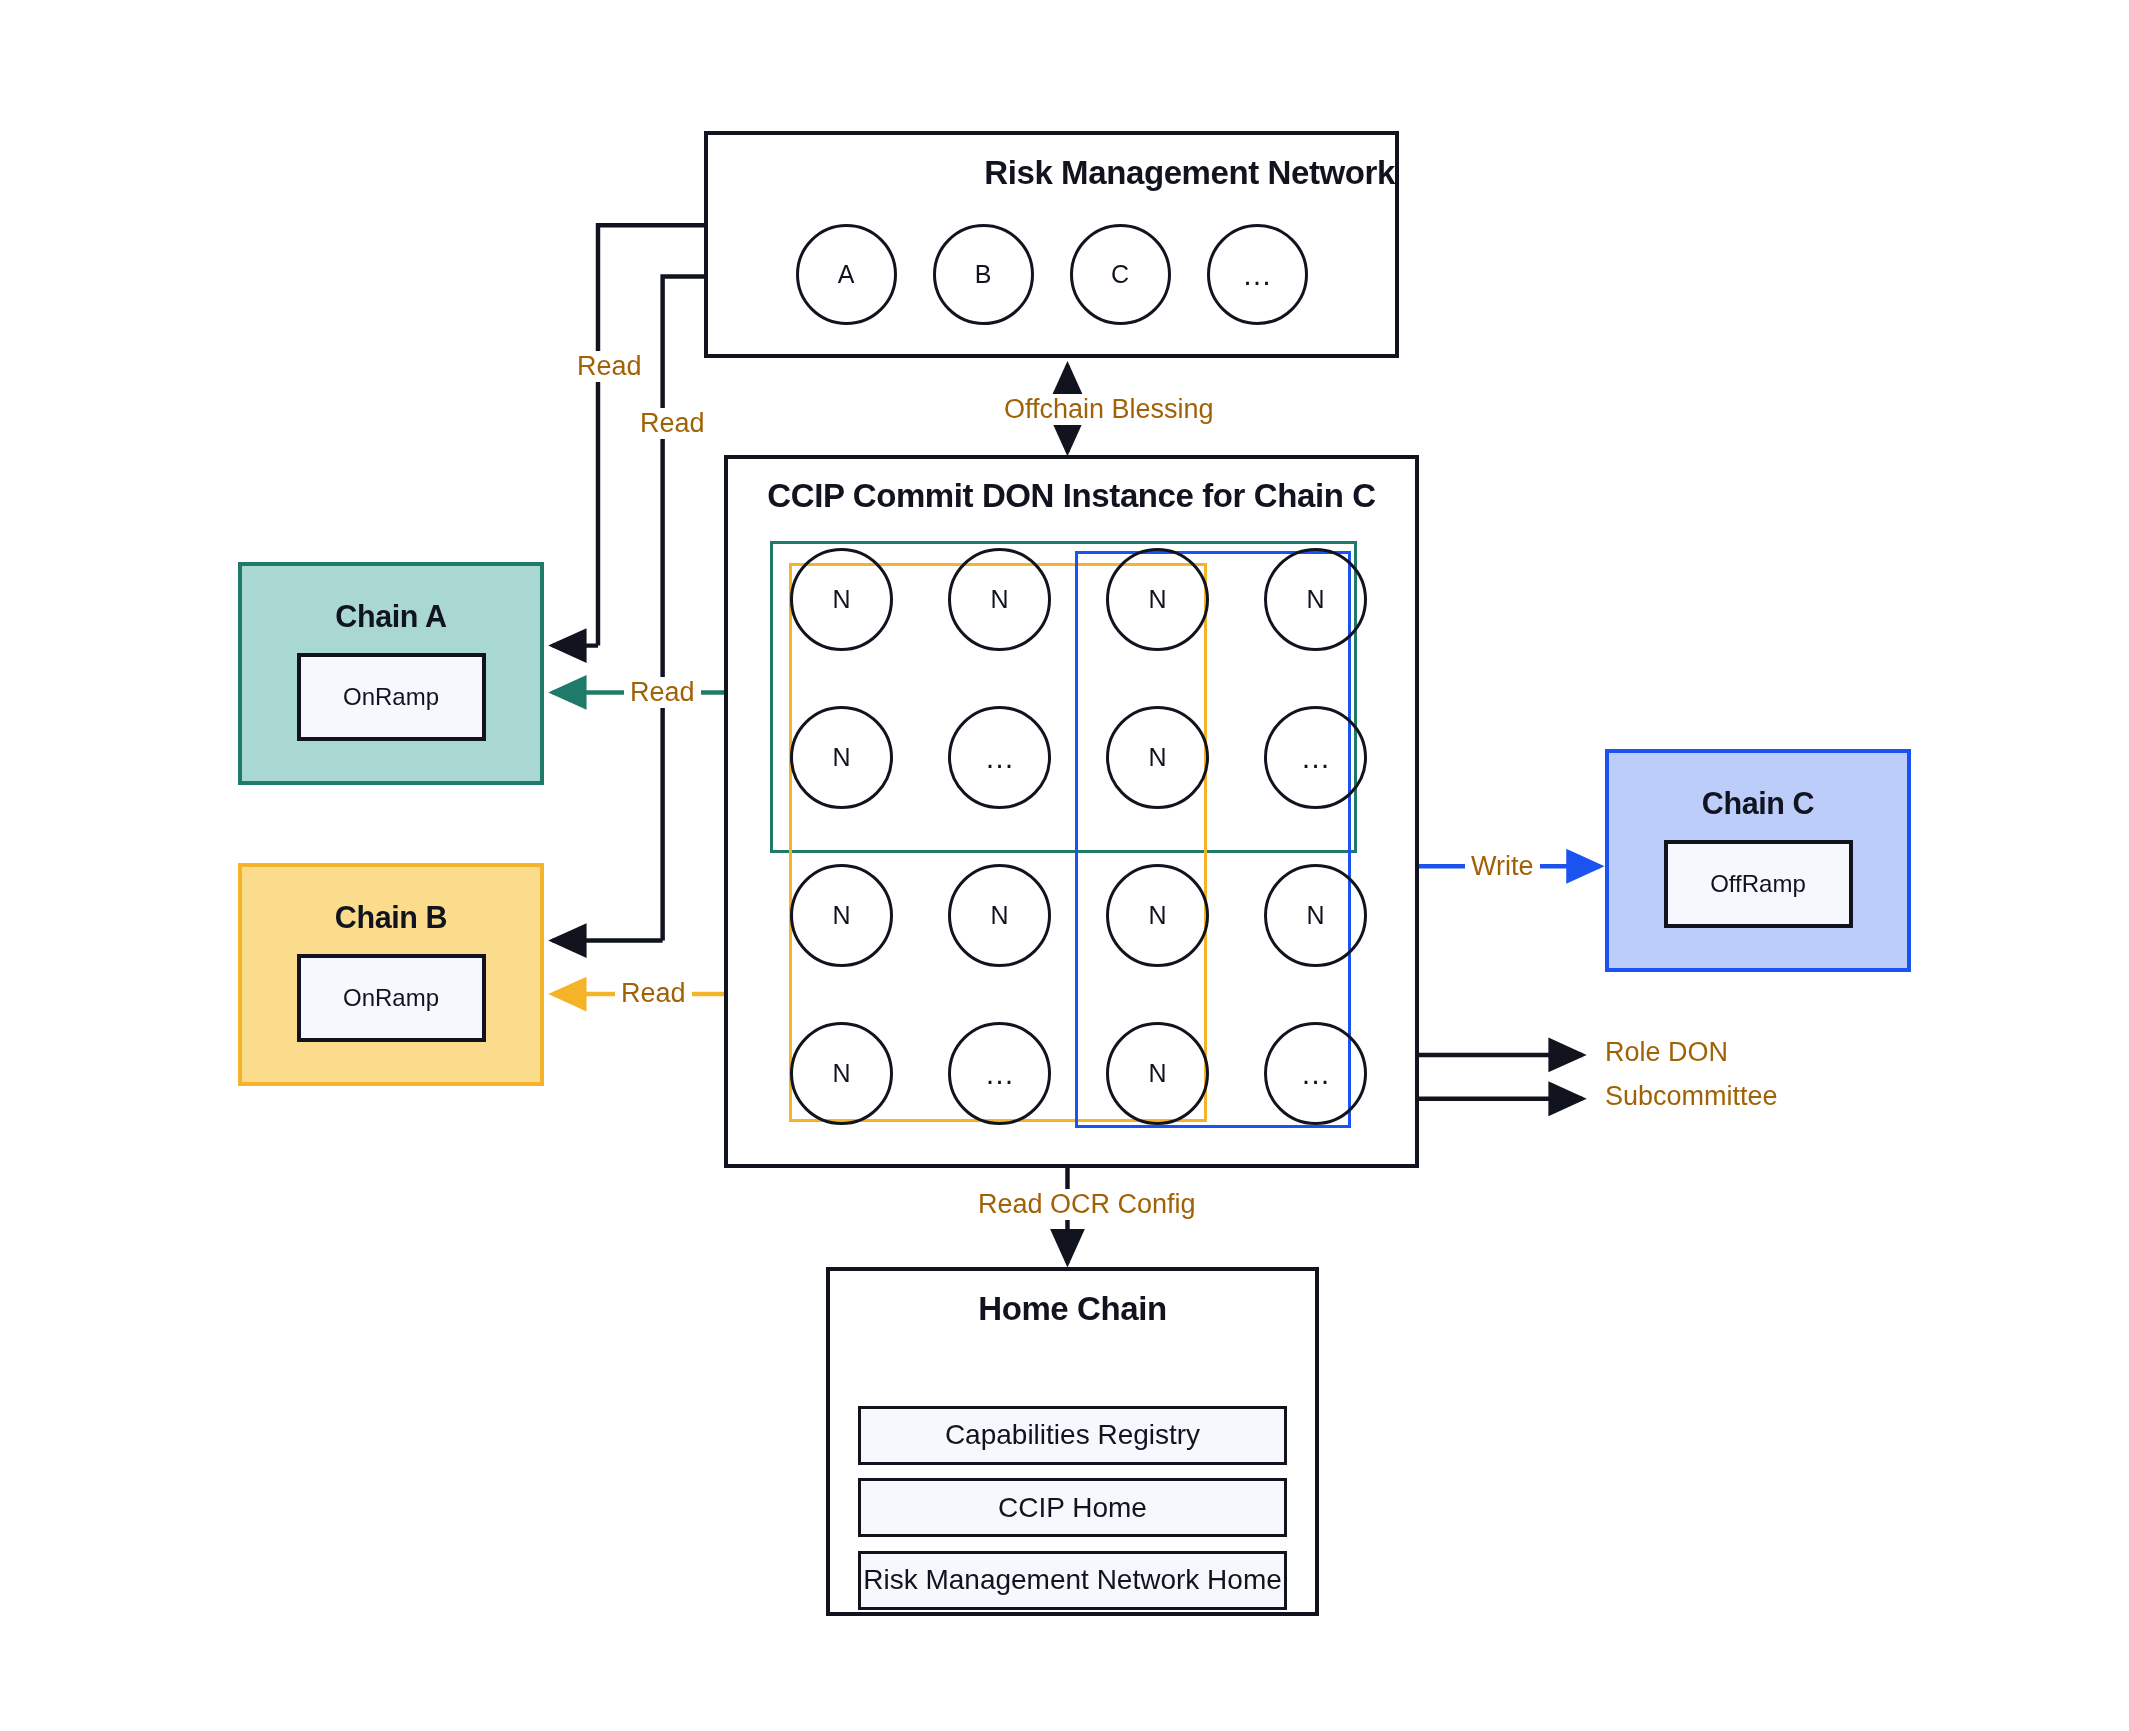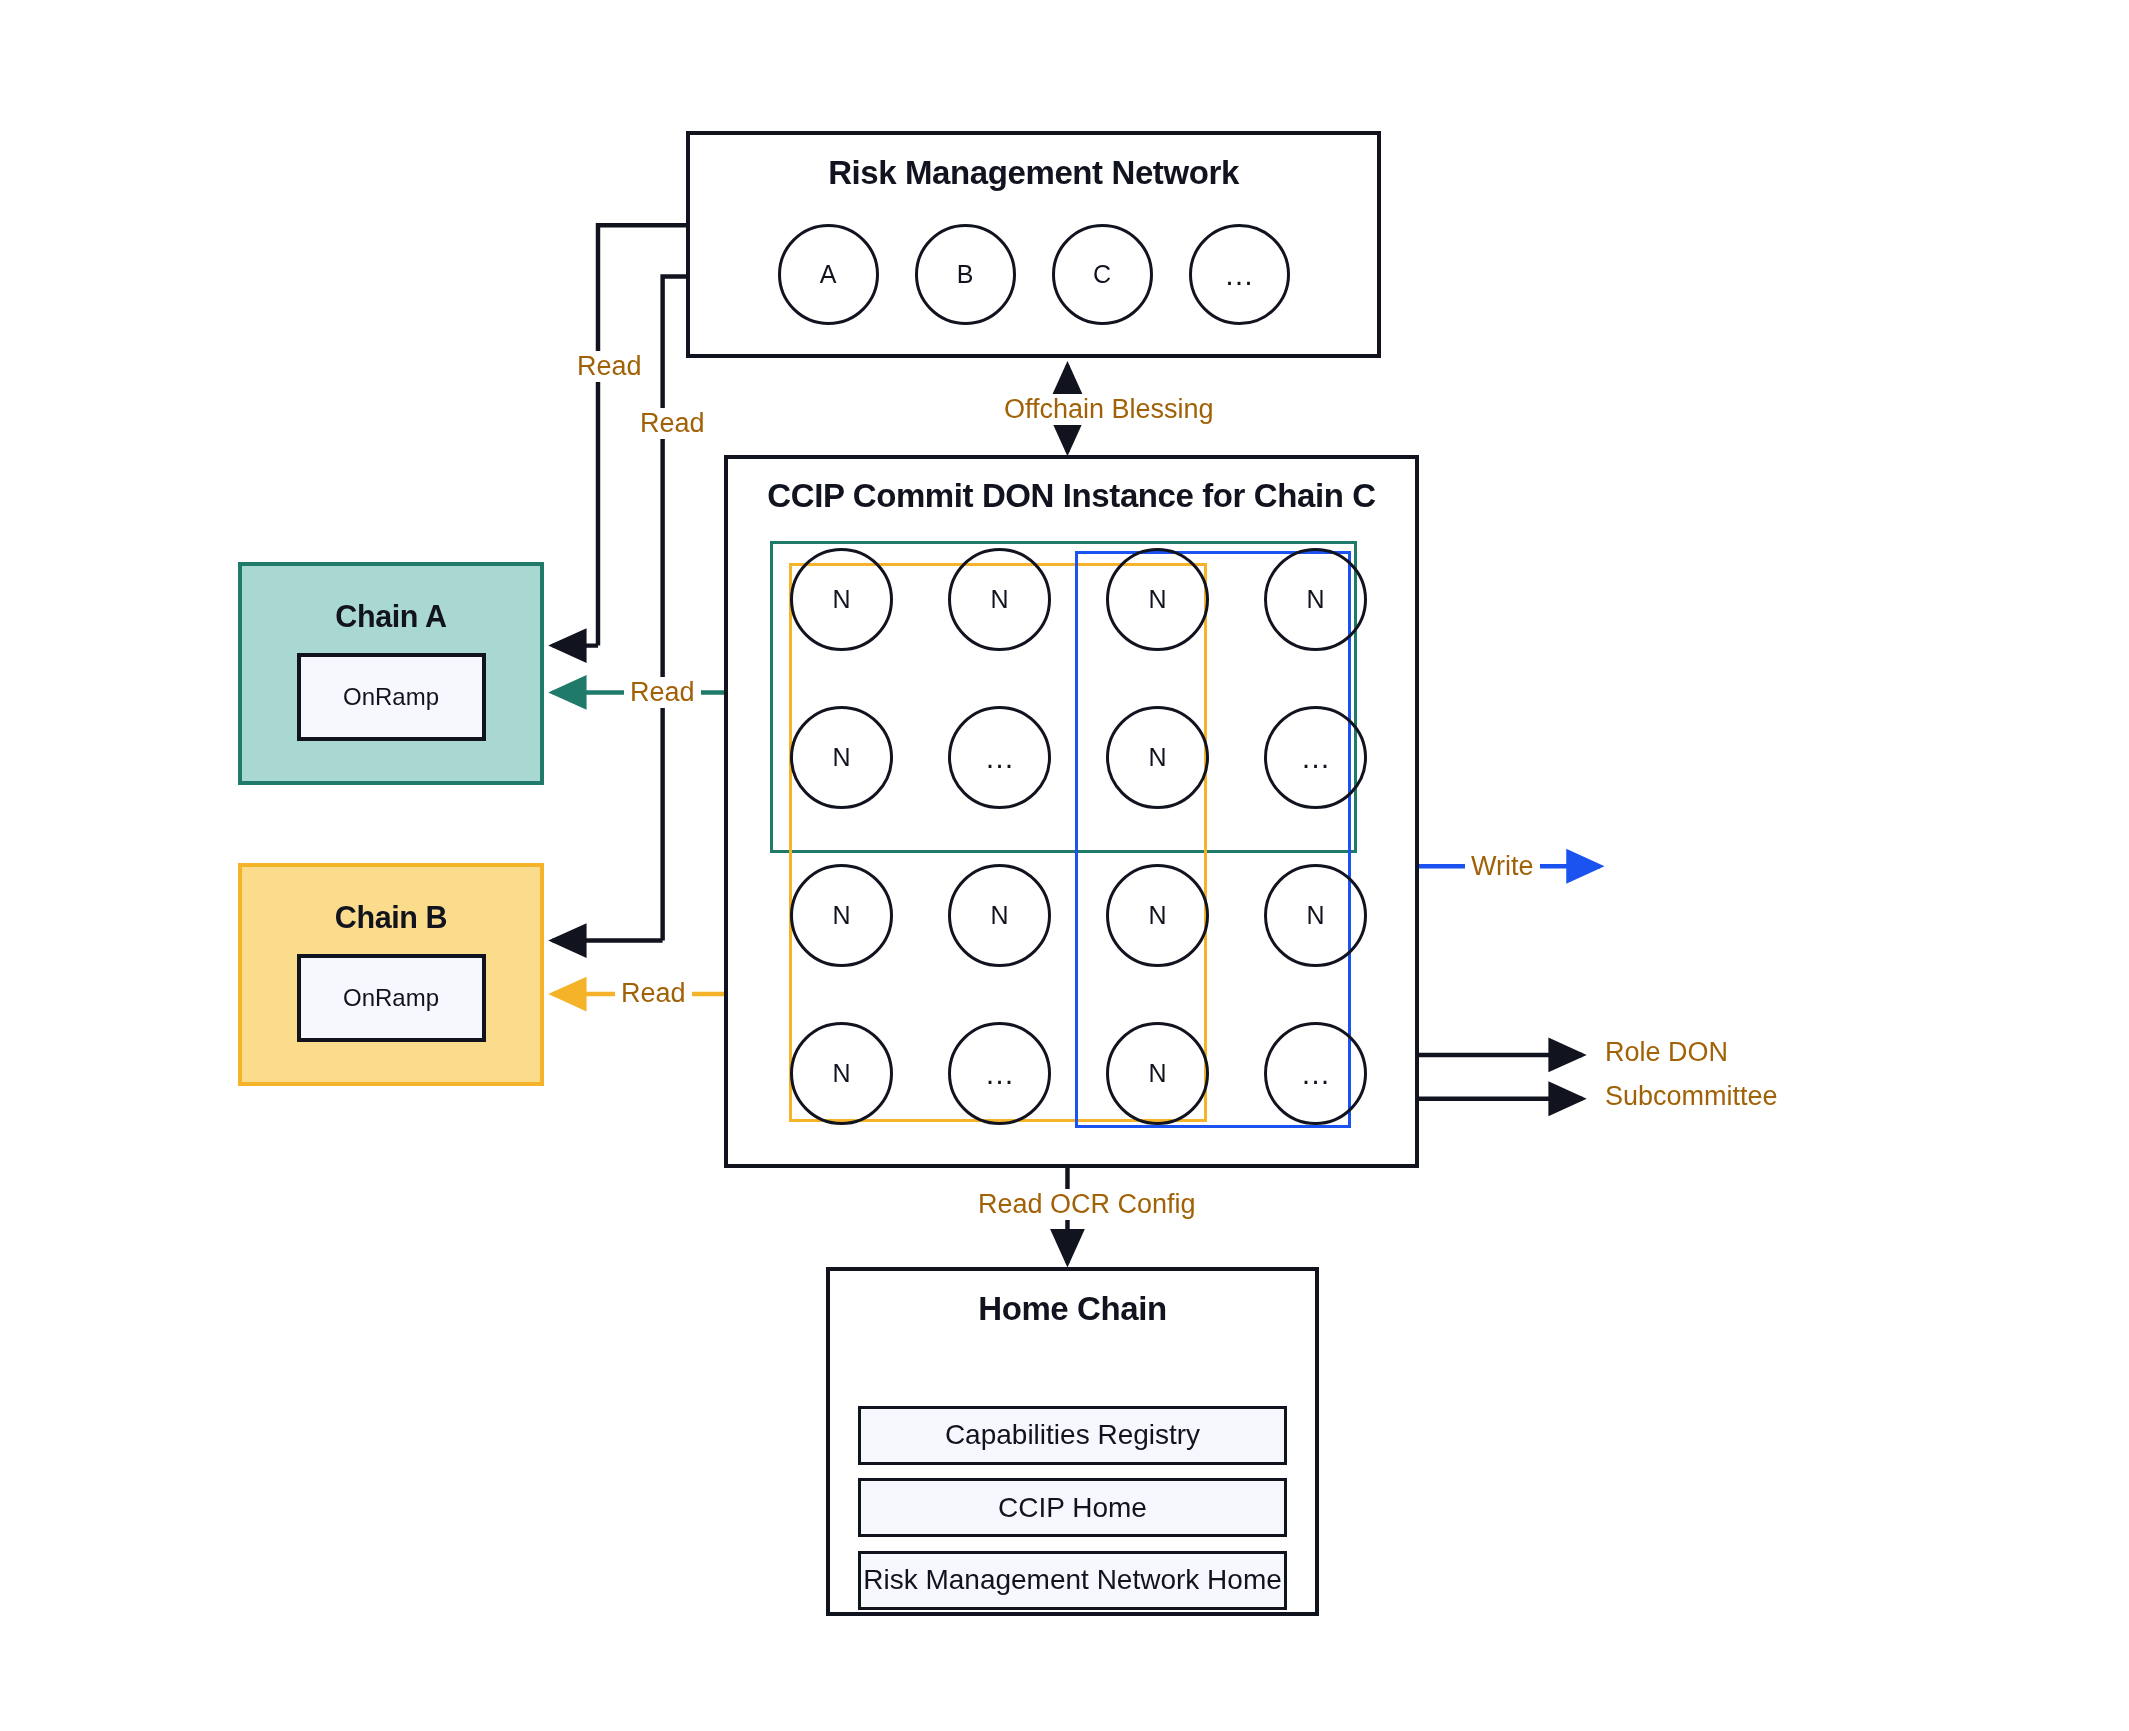--- a/index.html
+++ b/index.html
@@ -7,21 +7,21 @@
   #stage{position:relative;width:2129px;height:1731px;background:#fff;overflow:hidden;}
   svg#wires{position:absolute;left:0;top:0;width:2129px;height:1731px;pointer-events:none;}
 
   .box{position:absolute;box-sizing:border-box;}
   .titled{display:flex;flex-direction:column;align-items:center;}
 
   .plainbox{background:#ffffff;border:4.5px solid #11131f;}
   .boxtitle{font-weight:bold;letter-spacing:-0.4px;}
 
   
-  #rmn{left:686px;top:131px;width:695px;height:227px;}
+  #rmn{left:704px;top:131px;width:695px;height:227px;align-items:flex-end;}
   #rmn .boxtitle{font-size:33px;margin-top:19.3px;}
   #rmn-nodes{position:absolute;left:0;top:89px;width:100%;display:flex;justify-content:center;gap:36px;}
   .rmncircle{width:95px;height:95px;border:3.7px solid #11131f;border-radius:50%;
              display:flex;align-items:center;justify-content:center;font-size:25px;background:#fff;}
 
   
   #don{left:724px;top:455px;width:695px;height:713px;}
   #don .boxtitle{font-size:33px;margin-top:18px;}
 
   #grid{position:absolute;left:790px;top:548px;width:571px;height:587px;}
@@ -151,20 +151,24 @@
   <div class="box titled" id="chainA">
     <div class="chaintitle">Chain A</div>
     <div class="ramp">OnRamp</div>
   </div>
 
   <div class="box titled" id="chainB">
     <div class="chaintitle">Chain B</div>
     <div class="ramp">OnRamp</div>
   </div>
 
+  <div class="box titled" id="chainC">
+    <div class="chaintitle">Chain C</div>
+    <div class="ramp">OffRamp</div>
+  </div>
 
   <div class="box plainbox titled" id="home">
     <div class="boxtitle">Home Chain</div>
     <div id="home-rows">
       <div class="homerow">Capabilities Registry</div>
       <div class="homerow">CCIP Home</div>
       <div class="homerow">Risk Management Network Home</div>
     </div>
   </div>
 

